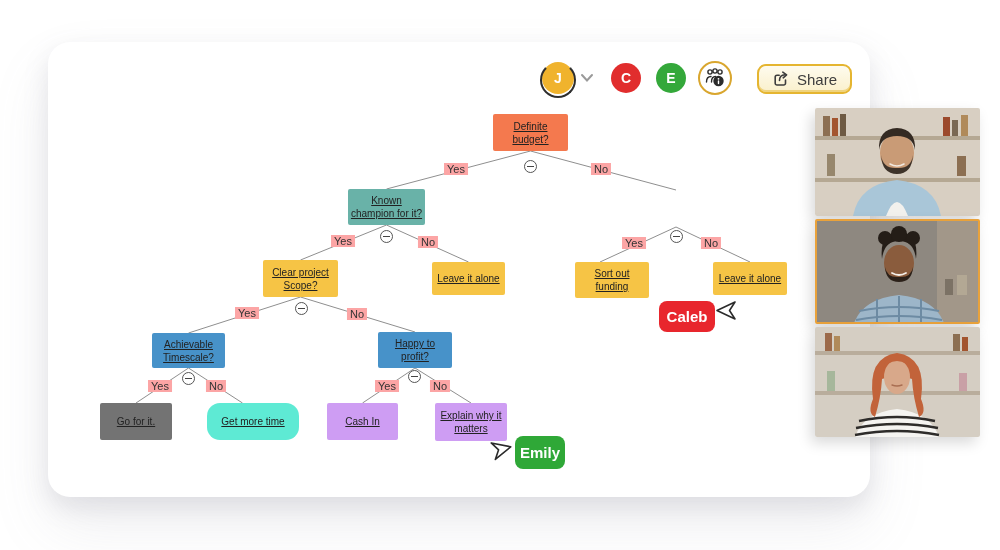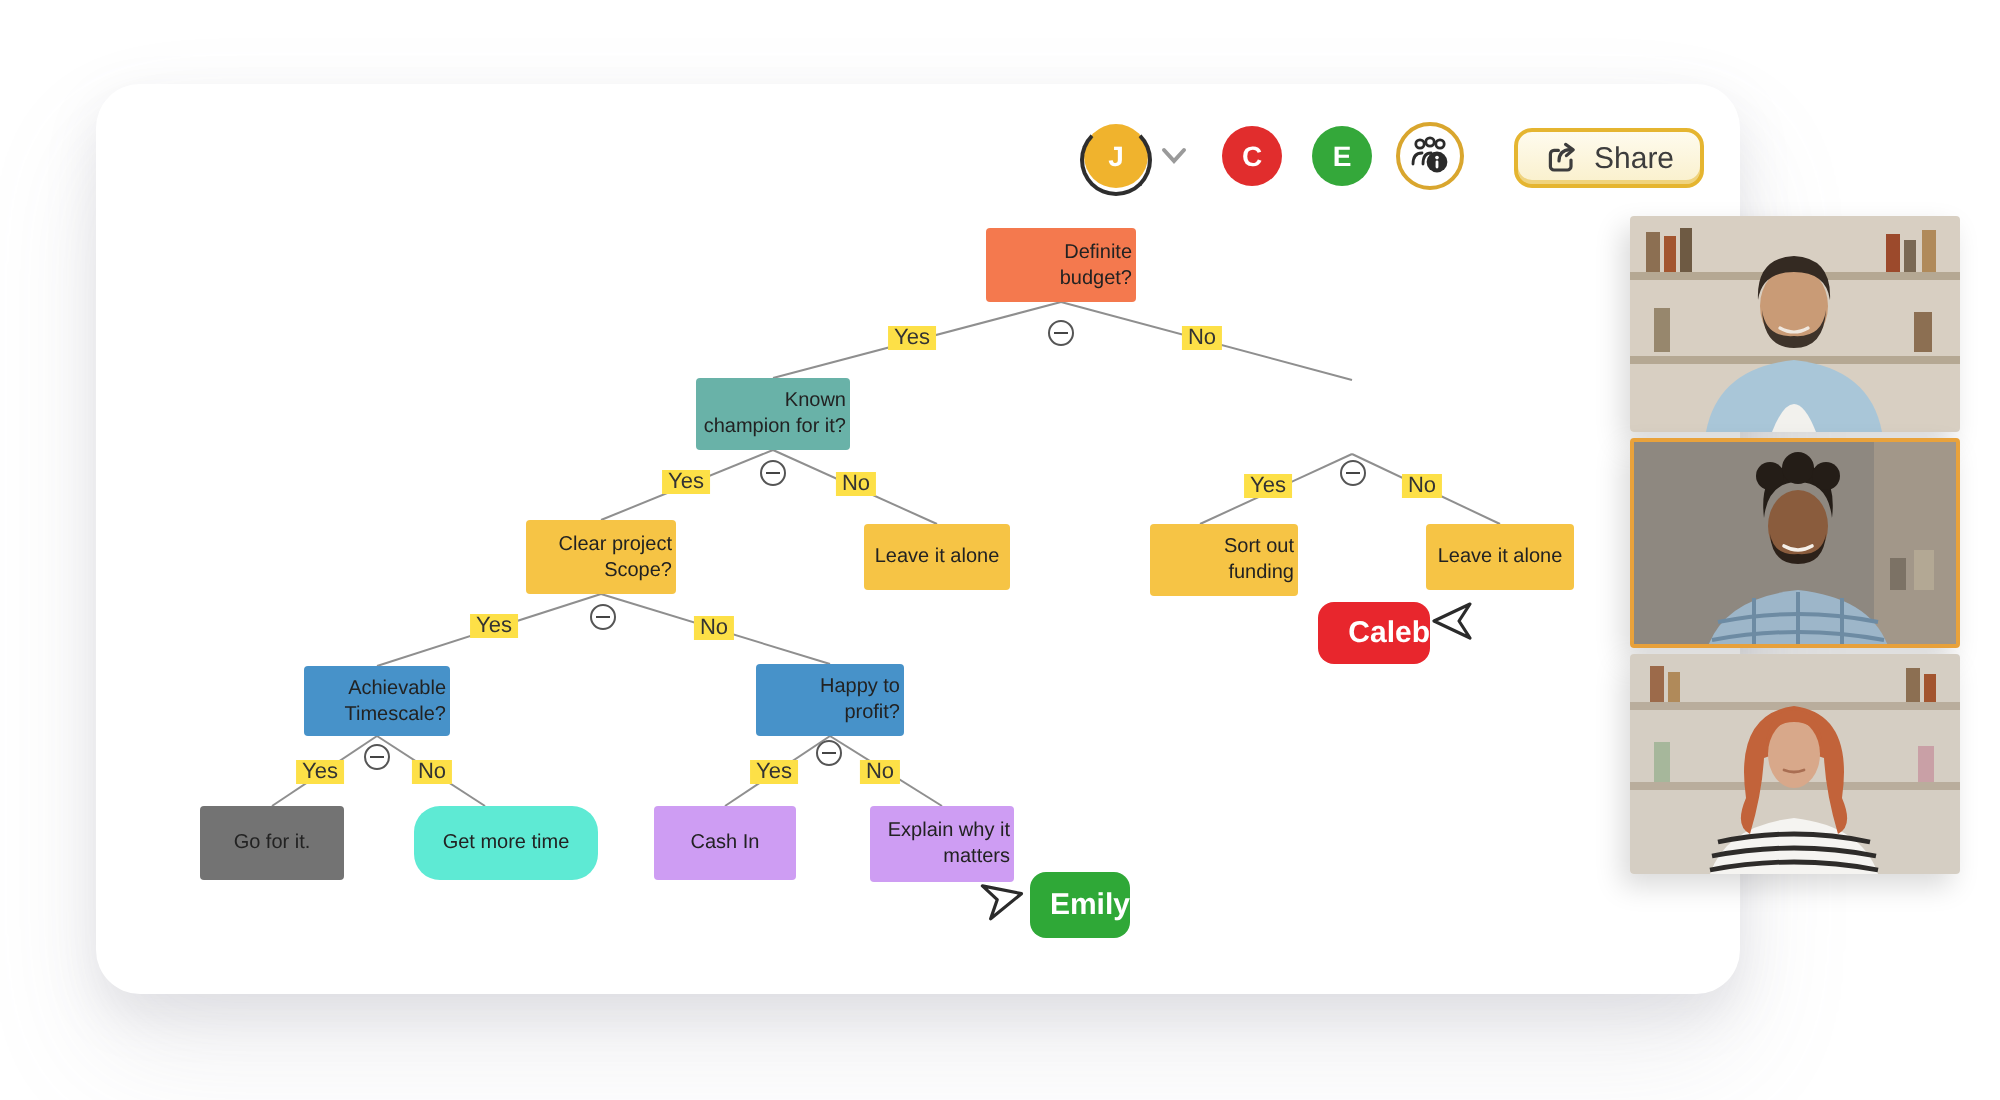--- a/index.html
+++ b/index.html
@@ -13,38 +13,38 @@
     box-shadow:0 10px 25px rgba(130,130,145,.18), 0 30px 60px rgba(130,130,145,.12);
   }
 
   
   svg.connectors { position:absolute; left:0; top:0; width:1000px; height:550px; z-index:2; }
   svg.connectors line { stroke:#8f8f8f; stroke-width:1; }
 
   
   .node {
     position:absolute; z-index:3; display:flex; align-items:center; justify-content:center;
-    text-align:right; font-size:10px; line-height:1.3; color:#222; border-radius:2px;
-    padding:2px; cursor:default;
+    text-align:center; font-size:10px; line-height:1.3; color:#222; border-radius:2px;
+    padding:2px; cursor:default;text-decoration:underline;
   }
 
   .edge-label {
     position:absolute; z-index:3; transform:translate(-50%,-50%);
-    font-size:11px; color:#333; background:#fde047; padding:0 3px;text-align:center;
+    font-size:11px; color:#333; background:#fca5a5; padding:0 3px;text-align:center;
   }
 
   .collapse {
     position:absolute; z-index:4; width:13px; height:13px; border-radius:50%;
     background:#fff; border:1px solid #555; display:flex; align-items:center; justify-content:center;
   }
   .collapse i { display:block; width:7px; height:1px; background:#444; }
 
   
   .cursor-label {
-    position:absolute; z-index:6; display:flex; align-items:center; justify-content:flex-end;
+    position:absolute; z-index:6; display:flex; align-items:center; justify-content:center;
     color:#fff; font-size:15px; font-weight:600; border-radius:8px;
   }
   .cursor-icon { position:absolute; z-index:7; width:24px; height:24px; }
 
   
   .avatar {
     position:absolute; z-index:5; border-radius:50%; color:#fff; font-weight:bold;
     display:flex; align-items:center; justify-content:center; font-size:14px;
   }
   .avatar-ring { position:relative; }

